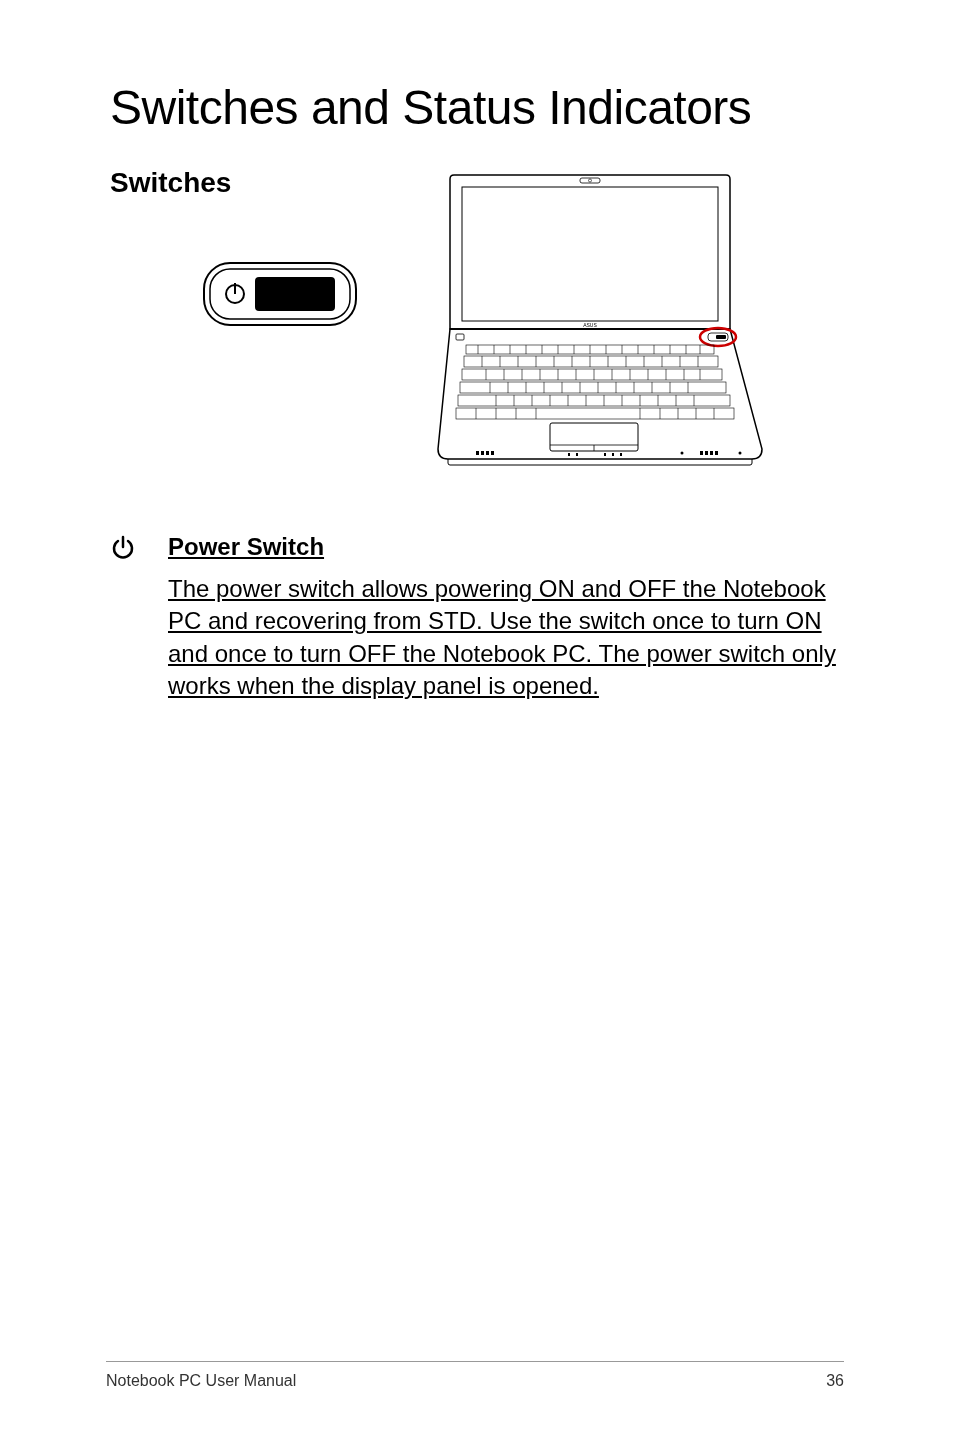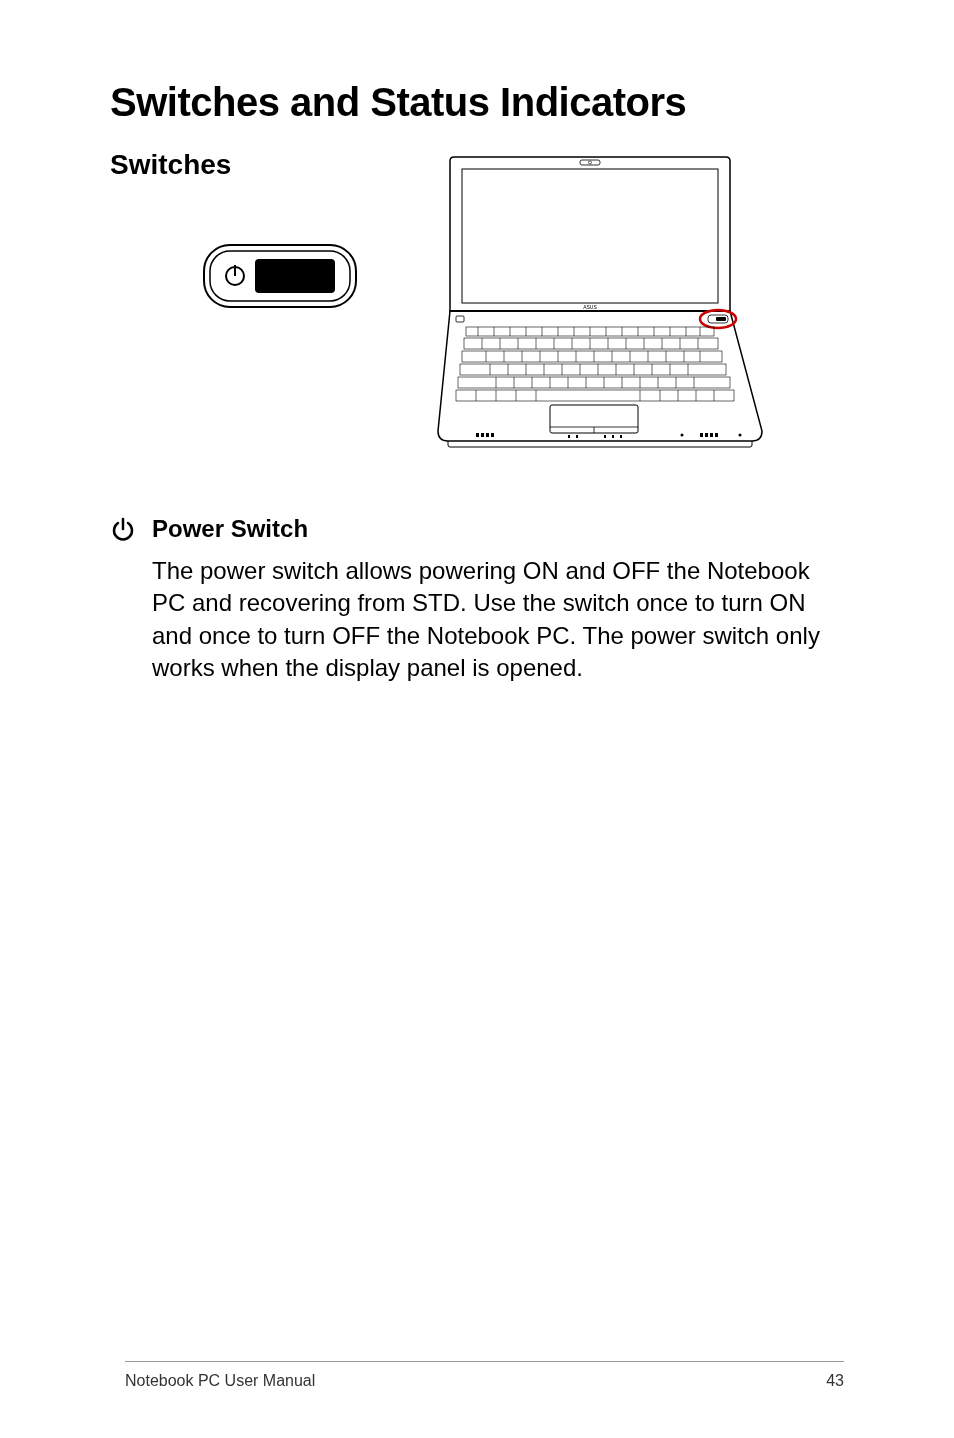--- a/index.html
+++ b/index.html
@@ -15,24 +15,24 @@
       font-family: "Segoe UI", Arial, sans-serif;
       color: #000000;
       position: relative;
     }
     
     .page-content {
       padding: 80px 110px 60px 110px;
     }
     
     .main-heading {
-      font-size: 40px;
-      font-weight: bold;
+      font-size: 48px;
+      font-weight: normal;
       font-family: "Verdana", "Segoe UI", Arial, sans-serif;
-      margin-bottom: 24px;
+      margin-bottom: 32px;
       letter-spacing: -0.5px;
     }
     
     .sub-heading {
       font-size: 28px;
       font-weight: bold;
       font-family: "Segoe UI", Arial, sans-serif;
     }
     
     .illustrations-row {
@@ -58,22 +58,23 @@
     }
     
     .laptop-diagram svg {
       width: 360px;
       height: 300px;
     }
     
     .description-block {
       display: flex;
       align-items: flex-start;
-      gap: 16px;
+      gap: 32px;
       margin-top: 30px;
+      text-decoration: underline;
     }
     
     .power-icon-wrapper {
       flex-shrink: 0;
       margin-top: 2px;
     }
     
     .power-icon-wrapper svg {
       width: 26px;
       height: 26px;
@@ -91,21 +92,21 @@
     
     .description-text {
       font-size: 24px;
       line-height: 1.35;
       font-weight: 400;
     }
     
     .page-footer {
       position: absolute;
       bottom: 48px;
-      left: 125px;
+      left: 106px;
       right: 110px;
       display: flex;
       justify-content: space-between;
       align-items: center;
       border-top: 1px solid #999999;
       padding-top: 10px;
       font-size: 16px;
     }
     
     .footer-left {
@@ -285,14 +286,14 @@
     </div>
     <div class="description-content">
       <div class="description-title">Power Switch</div>
       <div class="description-text">The power switch allows powering ON and OFF the Notebook PC and recovering from STD. Use the switch once to turn ON and once to turn OFF the Notebook PC. The power switch only works when the display panel is opened.</div>
     </div>
   </div>
 </div>
 
 <div class="page-footer">
   <span class="footer-left">Notebook PC User Manual</span>
-  <span class="footer-right">43</span>
+  <span class="footer-right">36</span>
 </div>
 
 </body></html>

